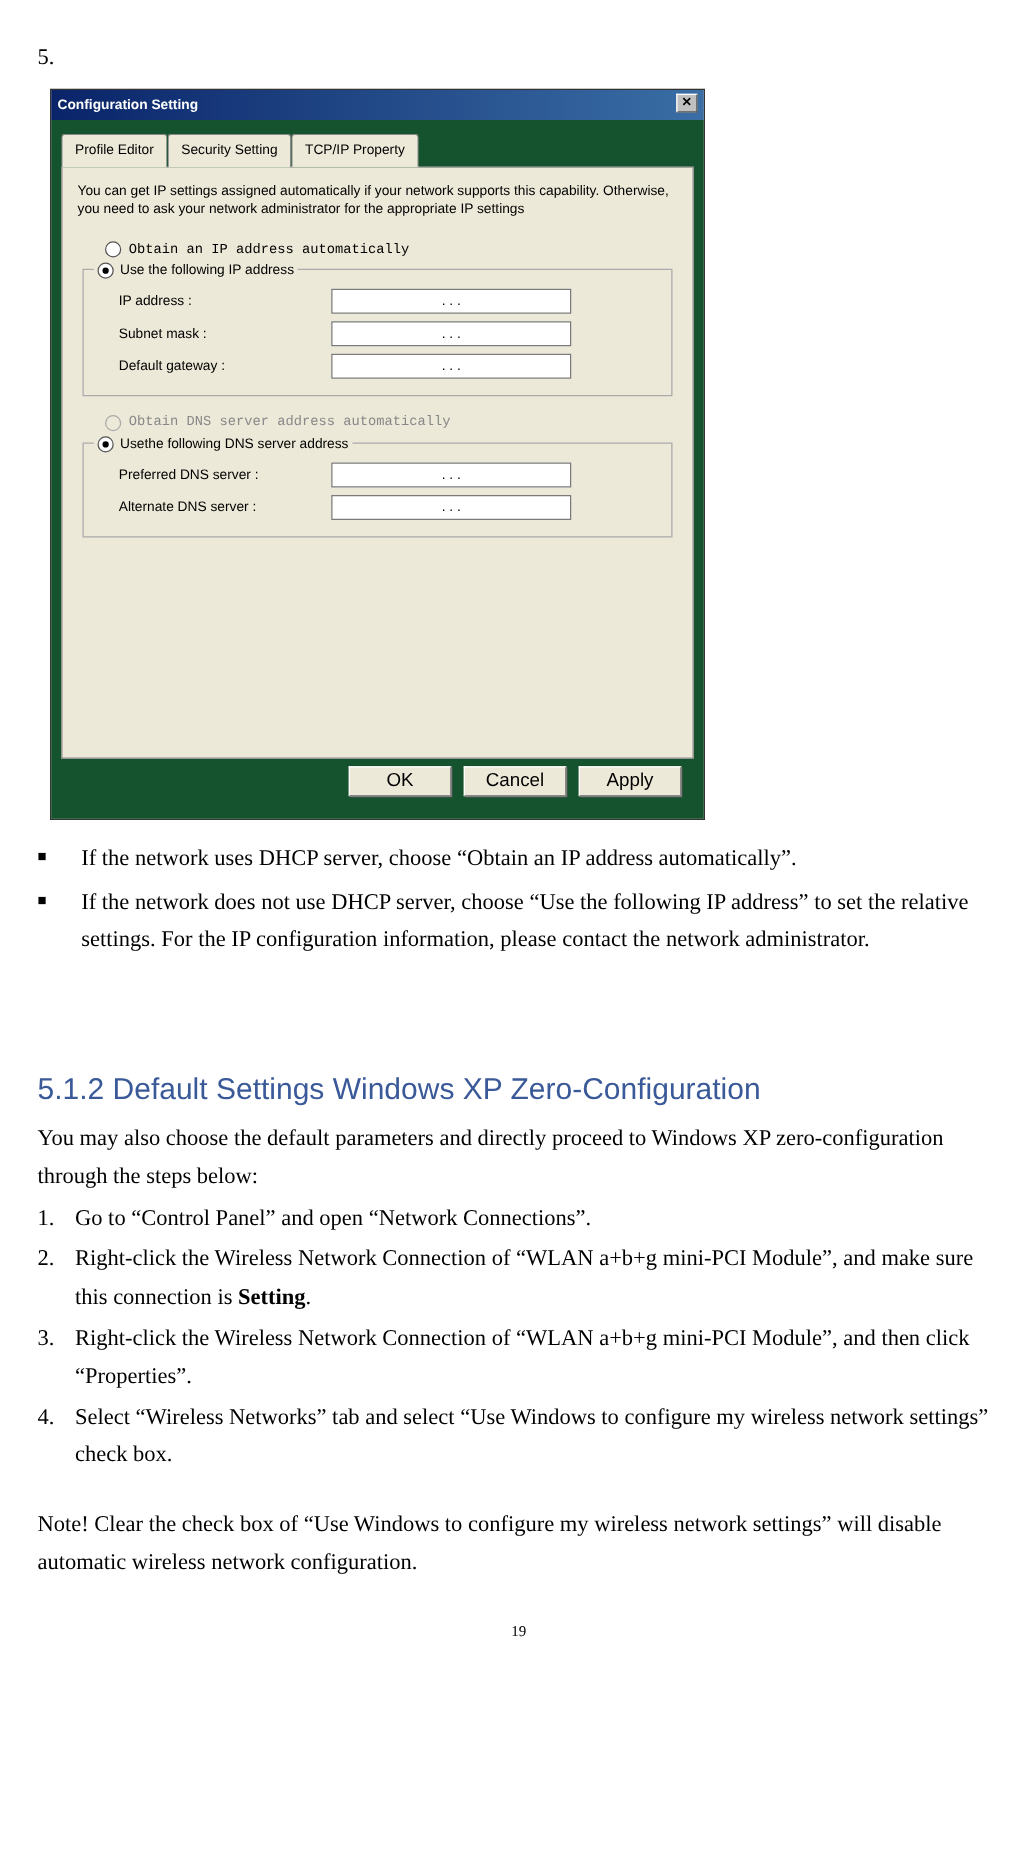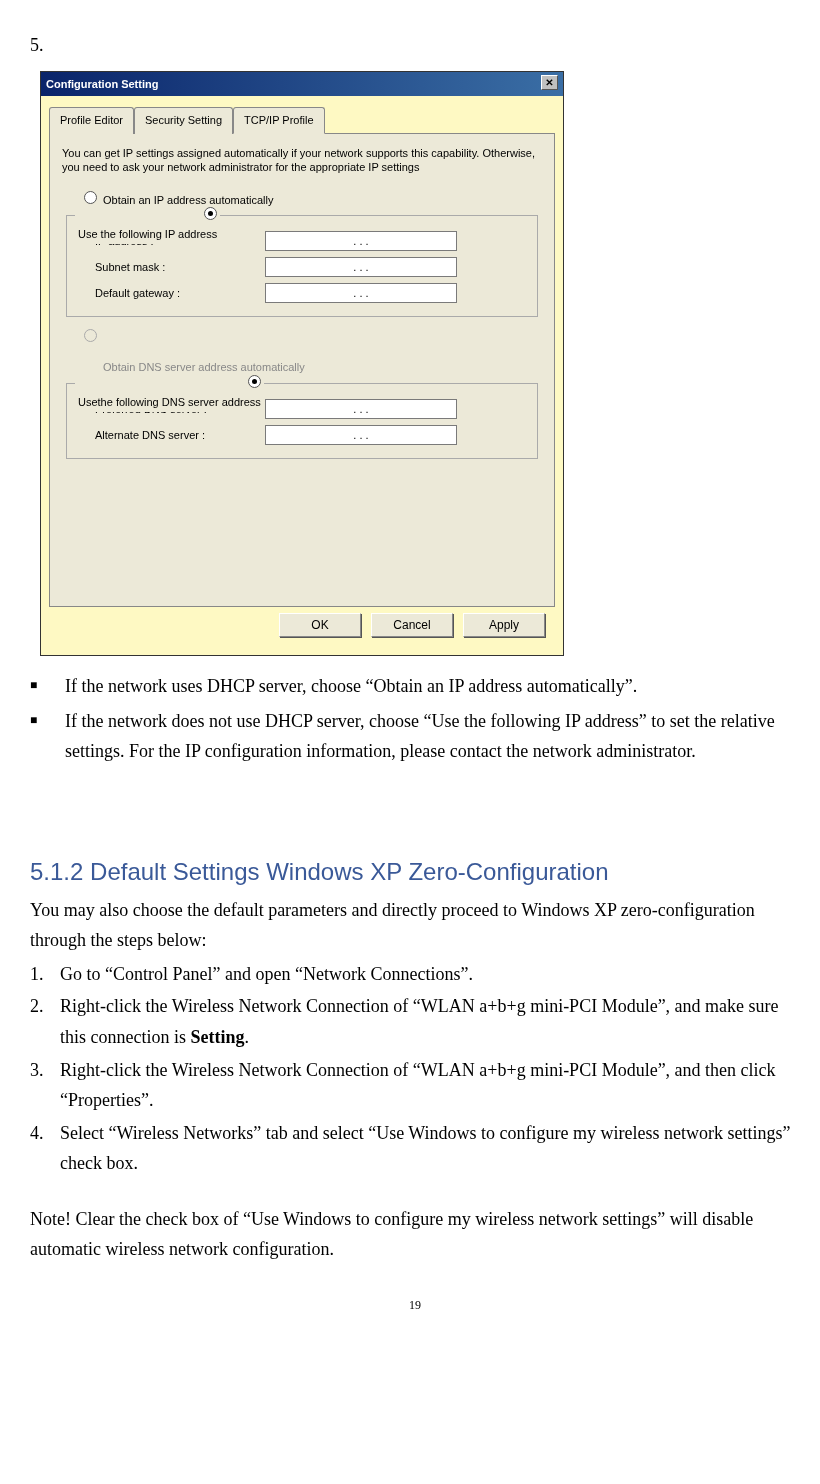--- a/index.html
+++ b/index.html
@@ -47,21 +47,21 @@
       color: #000;
       font-size: 10px;
       display: flex;
       align-items: center;
       justify-content: center;
       font-weight: bold;
       font-family: Arial, sans-serif;
     }
     .dlgbody {
       padding: 8px;
-      background: #fef9c3;
+      background: #14532d;
     }
     .tabs {
       display: flex;
       border-bottom: 1px solid #888;
       margin-top: 2px;
     }
     .tab {
       padding: 3px 10px;
       background: #ece9d8;
       border: 1px solid #888;
@@ -84,22 +84,24 @@
       background: #ece9d8;
       min-height: 410px;
       position: relative;
     }
     .introtext {
       margin-bottom: 14px;
       line-height: 1.3;
     }
     .radio-row {
       display: flex;
+      align-items: center;
       padding: 2px 0 2px 6px;
       gap: 6px;
+      font-family: Liberation Mono, monospace;
     }
     .radio-circle {
       width: 11px;
       height: 11px;
       border: 1px solid #555;
       border-radius: 50%;
       background: #fff;
       display: flex;
       align-items: center;
       justify-content: center;
@@ -112,38 +114,36 @@
       background: #000;
       border-radius: 50%;
       display: block;
     }
     .radio-circle.disabled {
       background: #ece9d8;
       border-color: #aaa;
     }
     .radio-label.disabled {
       color: #888;
-      margin-top: 29px;
     }
     .fieldgroup {
       border: 1px solid #aaa;
       margin: 0 4px 10px 4px;
       padding: 6px 8px 10px 8px;
       position: relative;
     }
     .fieldgroup-label {
       position: absolute;
       top: -9px;
       left: 8px;
       background: #ece9d8;
       padding: 0 3px;
       display: flex;
-      align-items: flex-end;
+      align-items: center;
       gap: 5px;
-      flex-direction: column;
     }
     .field-row {
       display: flex;
       align-items: center;
       padding: 3px 0 3px 20px;
     }
     .field-label {
       width: 170px;
     }
     .ipinput {
@@ -163,21 +163,21 @@
       gap: 10px;
       padding: 6px 10px 10px 0;
     }
     .dlgbutton {
       width: 80px;
       height: 22px;
       background: #ece9d8;
       border: 1px solid #888;
       border-top-color: #fff;
       border-left-color: #fff;
-      font-size: 12px;
+      font-size: 15px;
       display: flex;
       align-items: center;
       justify-content: center;
       box-shadow: 1px 1px 0 #555;
     }
     .bullet-list {
       margin: 15px 0 0 0;
     }
     .bullet-item {
       display: flex;
@@ -236,21 +236,21 @@
 
 <div class="screenshot">
   <div class="titlebar">
     <span>Configuration Setting</span>
     <div class="closebtn">✕</div>
   </div>
   <div class="dlgbody">
     <div class="tabs">
       <div class="tab">Profile Editor</div>
       <div class="tab">Security Setting</div>
-      <div class="tab active">TCP/IP Profile</div>
+      <div class="tab active">TCP/IP Property</div>
     </div>
     <div class="tabcontent">
       <div class="introtext">You can get IP settings assigned automatically if your network supports this capability. Otherwise, you need to ask your network administrator for the appropriate IP settings</div>
 
       <div class="radio-row" style="padding-left:22px;margin-bottom:4px;">
         <div class="radio-circle"></div>
         <span>Obtain an IP address automatically</span>
       </div>
 
       <div class="fieldgroup">

